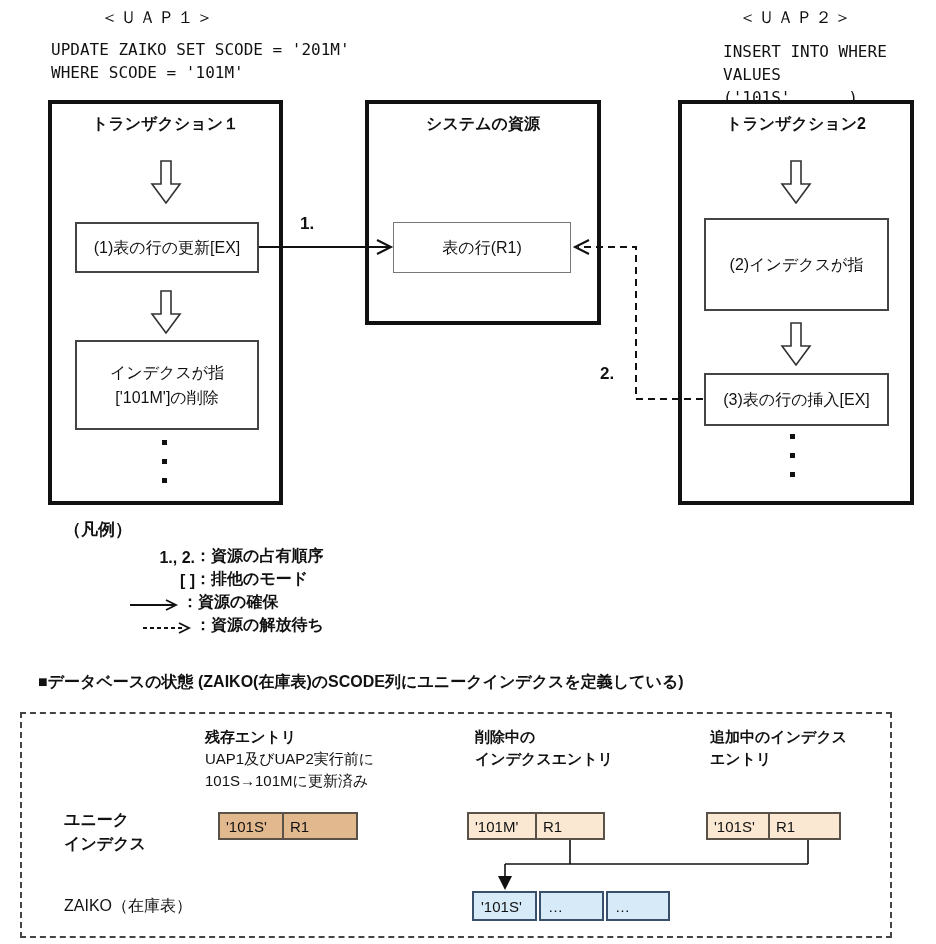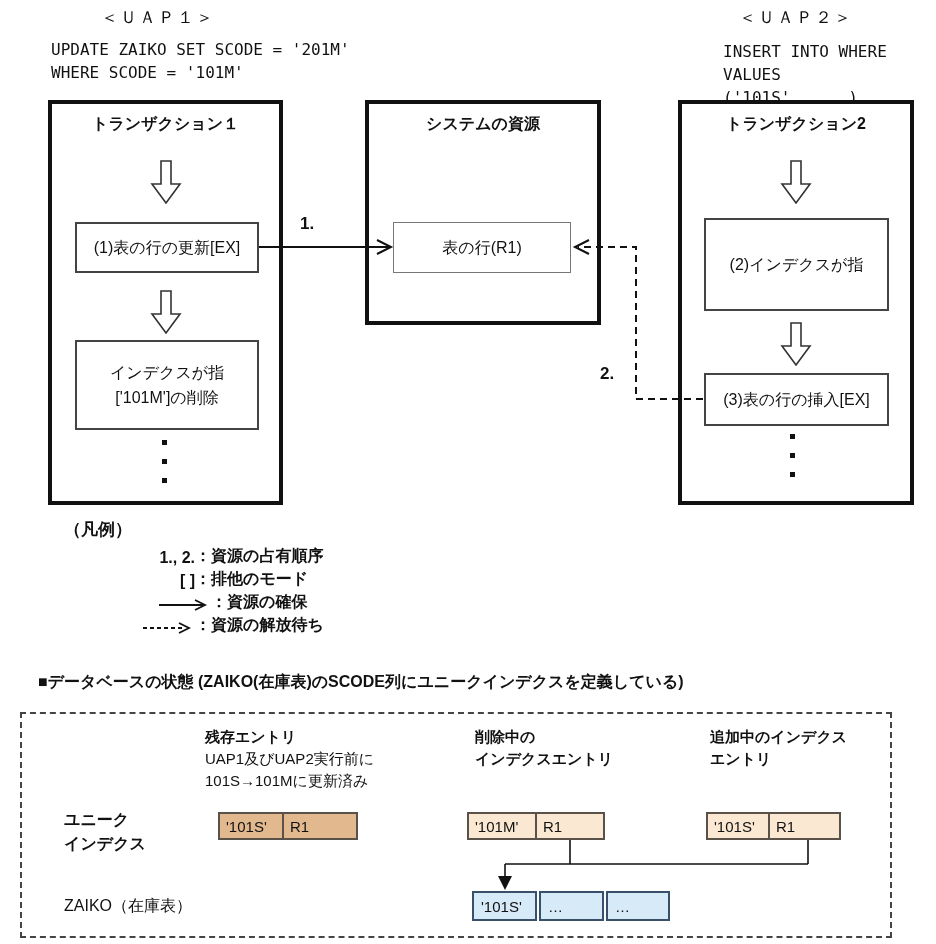--- a/index.html
+++ b/index.html
@@ -124,21 +124,21 @@
 
   <div class="abs" style="left:64px;top:518px;font-size:17px;font-weight:bold;">（凡例）</div>
   <div class="legend-row" style="left:115px;top:546px;">
     <span class="legend-sym">1., 2.</span>
     <span>：資源の占有順序</span>
   </div>
   <div class="legend-row" style="left:115px;top:569px;">
     <span class="legend-sym">[ ]</span>
     <span>：排他のモード</span>
   </div>
-  <div class="legend-row" style="left:131px;top:592px;">
+  <div class="legend-row" style="left:102px;top:592px;">
     <span class="legend-sym">
       <svg width="56" height="14" viewBox="0 0 56 14" style="display:inline-block;vertical-align:middle;">
           <line x1="4" y1="7" x2="48" y2="7" stroke="#111" stroke-width="1.8"></line>
           <polyline points="40,2 50,7 40,12" fill="none" stroke="#111" stroke-width="1.8"></polyline>
         </svg>
     </span>
     <span>：資源の確保</span>
   </div>
   <div class="legend-row" style="left:115px;top:615px;">
     <span class="legend-sym">

